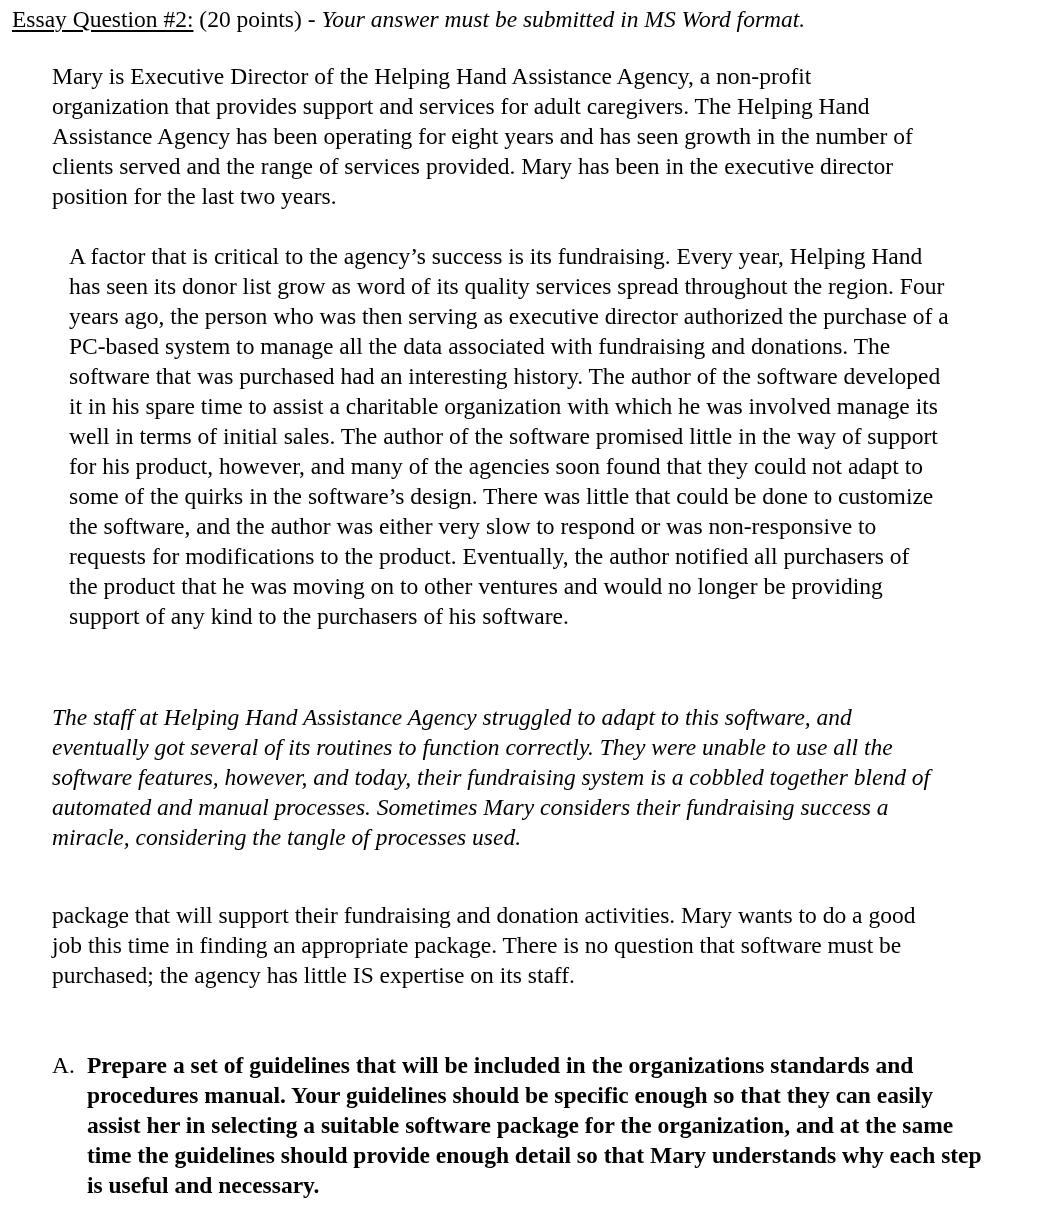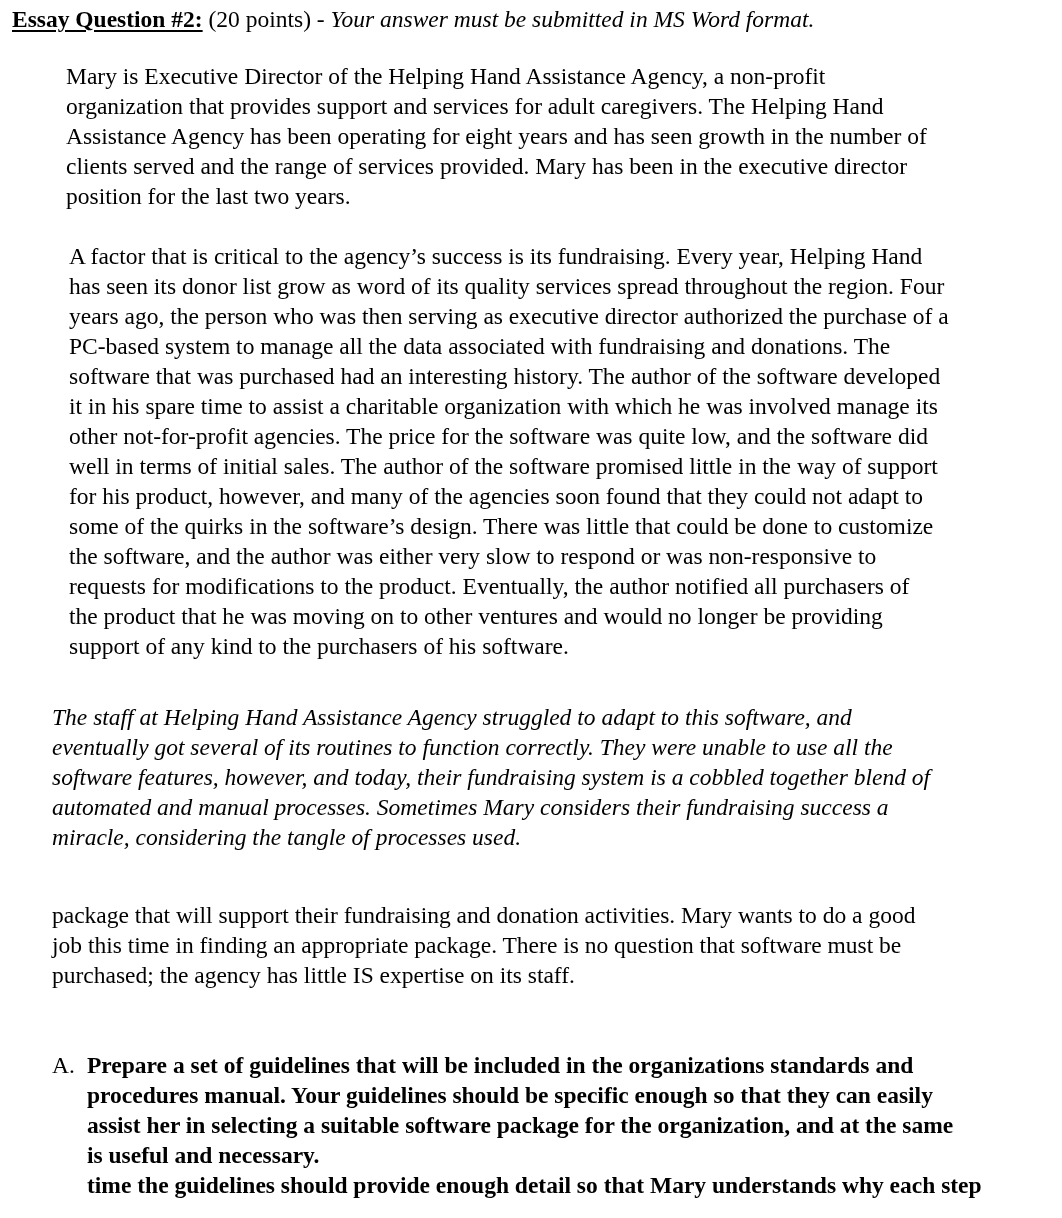--- a/index.html
+++ b/index.html
@@ -17,21 +17,21 @@
     }
     .header {
       position: absolute;
       left: 12px;
       top: 4px;
       font-size: 23.5px;
       line-height: 30px;
       white-space: nowrap;
     }
     .header .q-title {
-      font-weight: bold;
+      font-weight: normal;
       text-decoration: underline;
       text-decoration-thickness: 2px;
       text-underline-offset: 3px;
       margin-top: 30px;
     }
     .header .q-instruction {
       font-style: italic;
     }
     .para {
       position: absolute;
@@ -67,36 +67,35 @@
       font-weight: bold;
     }
   </style>
 </head>
 <body>
 
 <div class="header">
   <span class="q-title">Essay Question #2:</span><span class="q-points"> (20 points) - </span><span class="q-instruction">Your answer must be submitted in MS Word format.</span>
 </div>
 
-<div class="para" style="top:61px;margin-left:14px;">
+<div class="para" style="top:61px;">
   <span class="line">Mary is Executive Director of the Helping Hand Assistance Agency, a non-profit</span>
   <span class="line">organization that provides support and services for adult caregivers.  The Helping Hand</span>
   <span class="line">Assistance Agency has been operating for eight years and has seen growth in the number of</span>
   <span class="line">clients served and the range of services provided.  Mary has been in the executive director</span>
   <span class="line">position for the last two years.</span>
 </div>
 
 <div class="para" style="top:241px;margin-left:17px;">
   <span class="line">A factor that is critical to the agency’s success is its fundraising.  Every year, Helping Hand</span>
   <span class="line">has seen its donor list grow as word of its quality services spread throughout the region.  Four</span>
   <span class="line">years ago, the person who was then serving as executive director authorized the purchase of a</span>
   <span class="line">PC-based system to manage all the data associated with fundraising and donations.  The</span>
   <span class="line">software that was purchased had an interesting history.  The author of the software developed</span>
   <span class="line">it in his spare time to assist a charitable organization with which he was involved manage its</span>
-  <span class="line">other not-for-profit agencies.  The price for the software was quite low, and the software did</span>
   <span class="line">well in terms of initial sales.  The author of the software promised little in the way of support</span>
   <span class="line">for his product, however, and many of the agencies soon found that they could not adapt to</span>
   <span class="line">some of the quirks in the software’s design.  There was little that could be done to customize</span>
   <span class="line">the software, and the author was either very slow to respond or was non-responsive to</span>
   <span class="line">requests for modifications to the product.  Eventually, the author notified all purchasers of</span>
   <span class="line">the product that he was moving on to other ventures and would no longer be providing</span>
   <span class="line">support of any kind to the purchasers of his software.</span>
 </div>
 
 <div class="para" style="top:702px;font-style:italic;">
@@ -112,16 +111,16 @@
   <span class="line">job this time in finding an appropriate package.  There is no question that software must be</span>
   <span class="line">purchased; the agency has little IS expertise on its staff.</span>
 </div>
 
 <div class="list-item" style="top:1050px;">
   <span class="marker">A.</span>
   <div class="item-body">
     <span class="line">Prepare a set of guidelines that will be included in the organizations standards and</span>
     <span class="line">procedures manual.  Your guidelines should be specific enough so that they can easily</span>
     <span class="line">assist her in selecting a suitable software package for the organization, and at the same</span>
+    <span class="line">time the guidelines should provide enough detail so that Mary understands why each step</span>
     <span class="line">is useful and necessary.</span>
-    <span class="line">time the guidelines should provide enough detail so that Mary understands why each step</span>
   </div>
 </div>
 
 </body></html>

